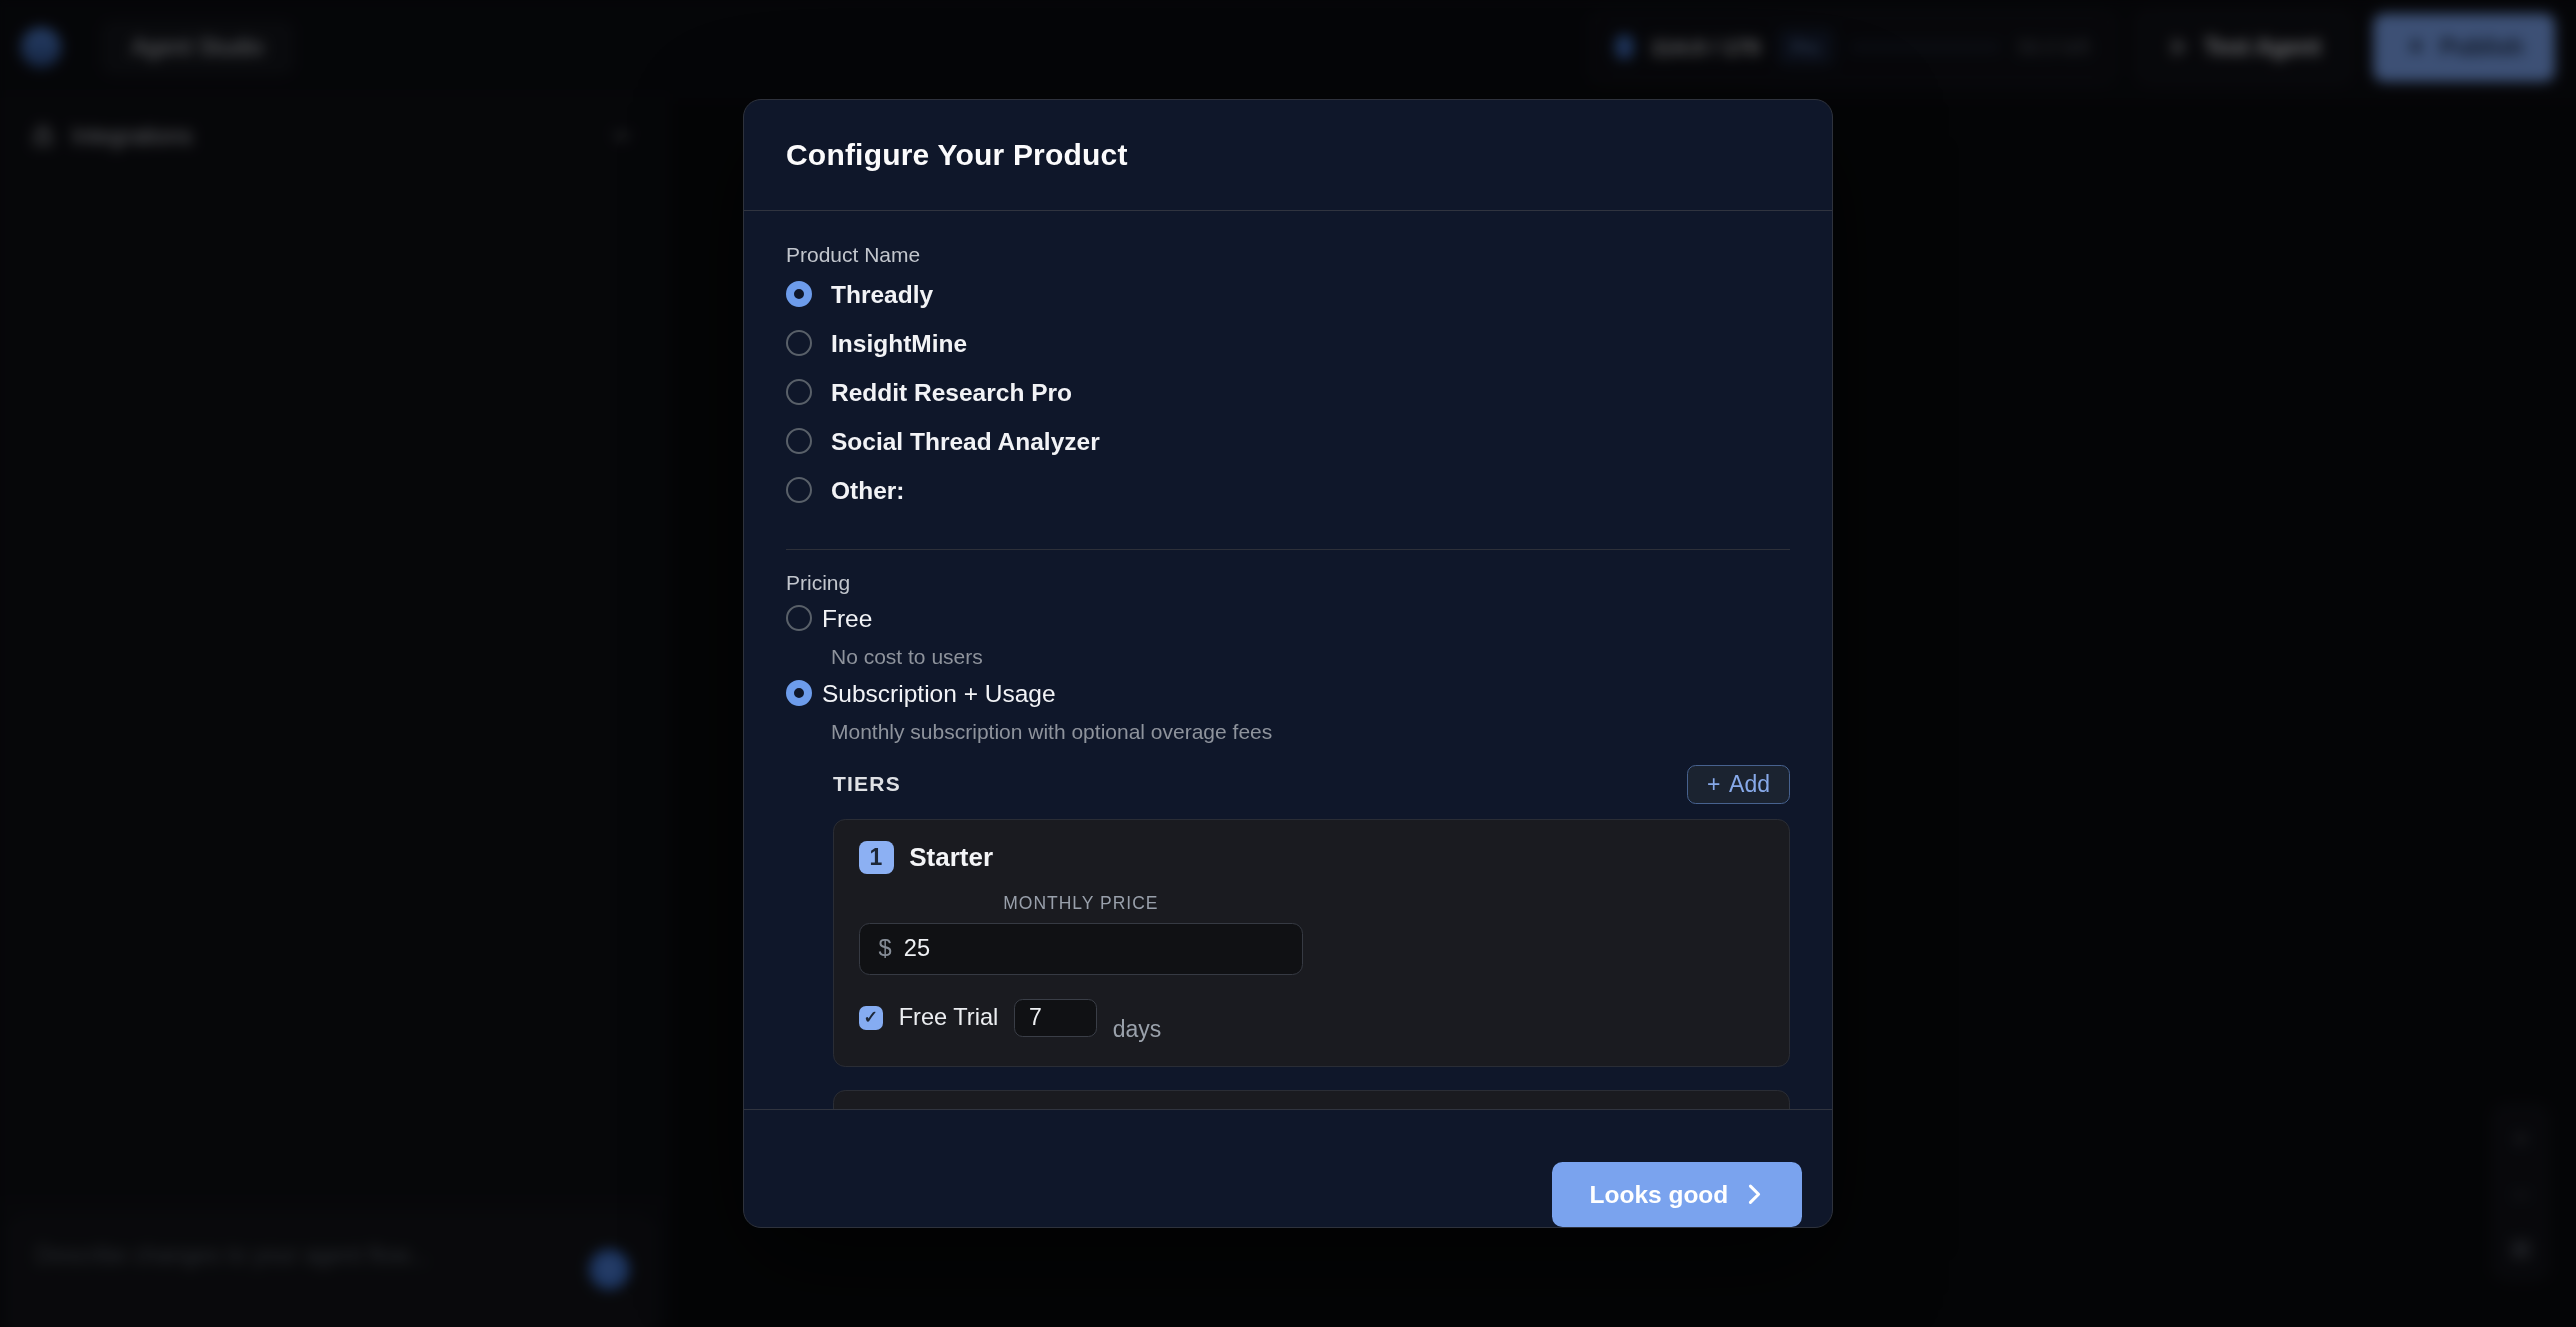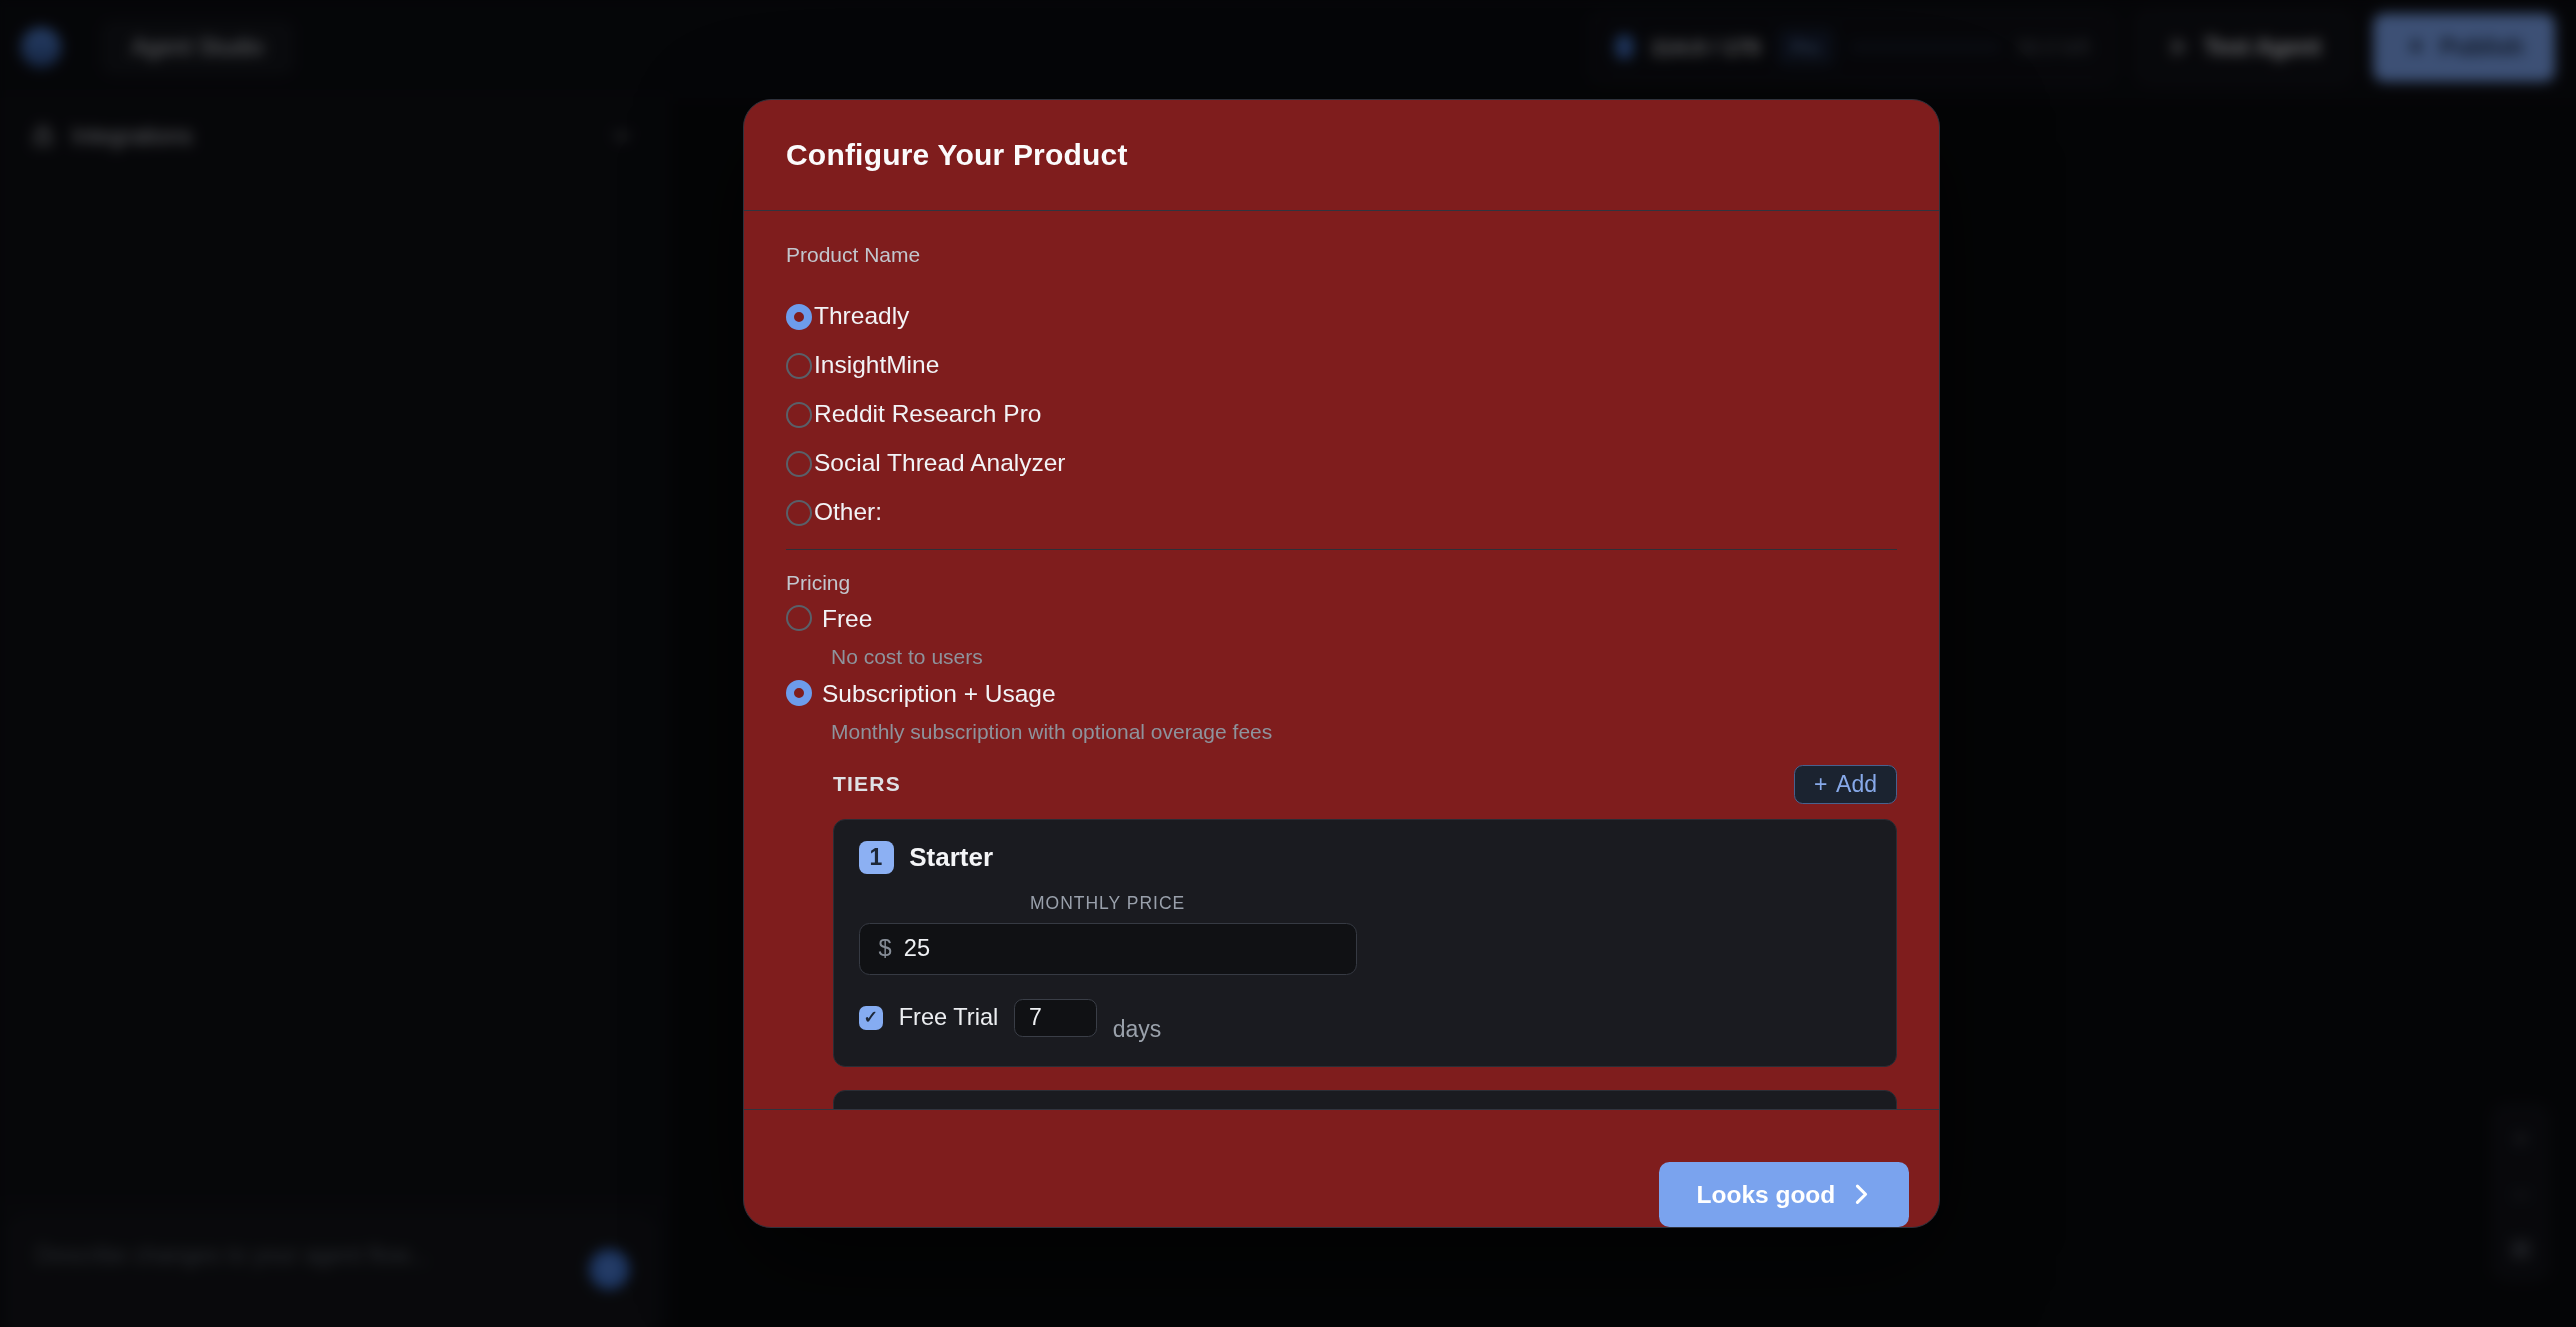--- a/index.html
+++ b/index.html
@@ -43,29 +43,29 @@
   .canvas{position:absolute;left:672px;top:100px;right:0;bottom:0;background:#060708;}
   .canvas-toolbar{position:absolute;right:32px;bottom:49px;width:54px;border-radius:14px;background:#0d0e12;
                   border:0.9px solid #1a1c22;display:flex;flex-direction:column;align-items:center;
                   padding:17.5px 0;gap:26px;color:#4b4f57;}
   .tool-glyph{font-size:30px;line-height:30px;}
 
   
   .overlay{position:absolute;inset:0;background:rgba(3,4,6,0.52);}
 
   
-  .modal{position:absolute;left:743px;top:99px;width:1197px;height:1129px;background:#7f1d1d;
-         border:0.9px solid #2e323c;border-radius:28px;box-shadow:0 35px 105px rgba(0,0,0,0.65);
+  .modal{position:absolute;left:743px;top:99px;width:1090px;height:1129px;background:#0f172a;
+         border:0.9px solid #2e323c;border-radius:18px;box-shadow:0 35px 105px rgba(0,0,0,0.65);
          box-sizing:border-box;display:flex;flex-direction:column;overflow:hidden;}
   .modal-header{padding:38px 42px;border-bottom:0.9px solid #30343f;flex:none;}
   .modal-title{font-size:30px;font-weight:700;color:#fbfbfc;letter-spacing:0.2px;}
   .modal-body{flex:1;padding:31.5px 42px 0;overflow:hidden;}
   .field-label{font-size:21px;color:#c2c6cd;}
   .radio-group{margin-top:14px;}
-  .radio-row{display:flex;align-items:flex-end;gap:2px;height:49px;cursor:pointer;}
+  .radio-row{display:flex;align-items:flex-start;gap:19px;height:49px;cursor:pointer;font-weight:bold;}
   .radio{width:26px;height:26px;border-radius:50%;box-sizing:border-box;border:2.6px solid #596069;flex:none;}
   .radio.selected{border:8.7px solid #6d9ceb;}
   .radio-label{font-size:24.5px;color:#f2f3f6;}
   .section-divider{border:none;border-top:0.9px solid #2d3039;margin:23px 0 0;}
   .pricing-label{margin-top:21px;}
   .pricing-option{margin-top:10.5px;}
   .option-main{display:flex;gap:10px;height:40px;cursor:pointer;}
   .option-desc{margin-left:45px;font-size:21px;color:#8e939c;margin-top:0;}
   .tiers-head{margin:21px 0 0 47px;display:flex;align-items:center;justify-content:space-between;}
   .tiers-label{font-size:21px;font-weight:700;color:#dfe1e5;letter-spacing:1.2px;}

